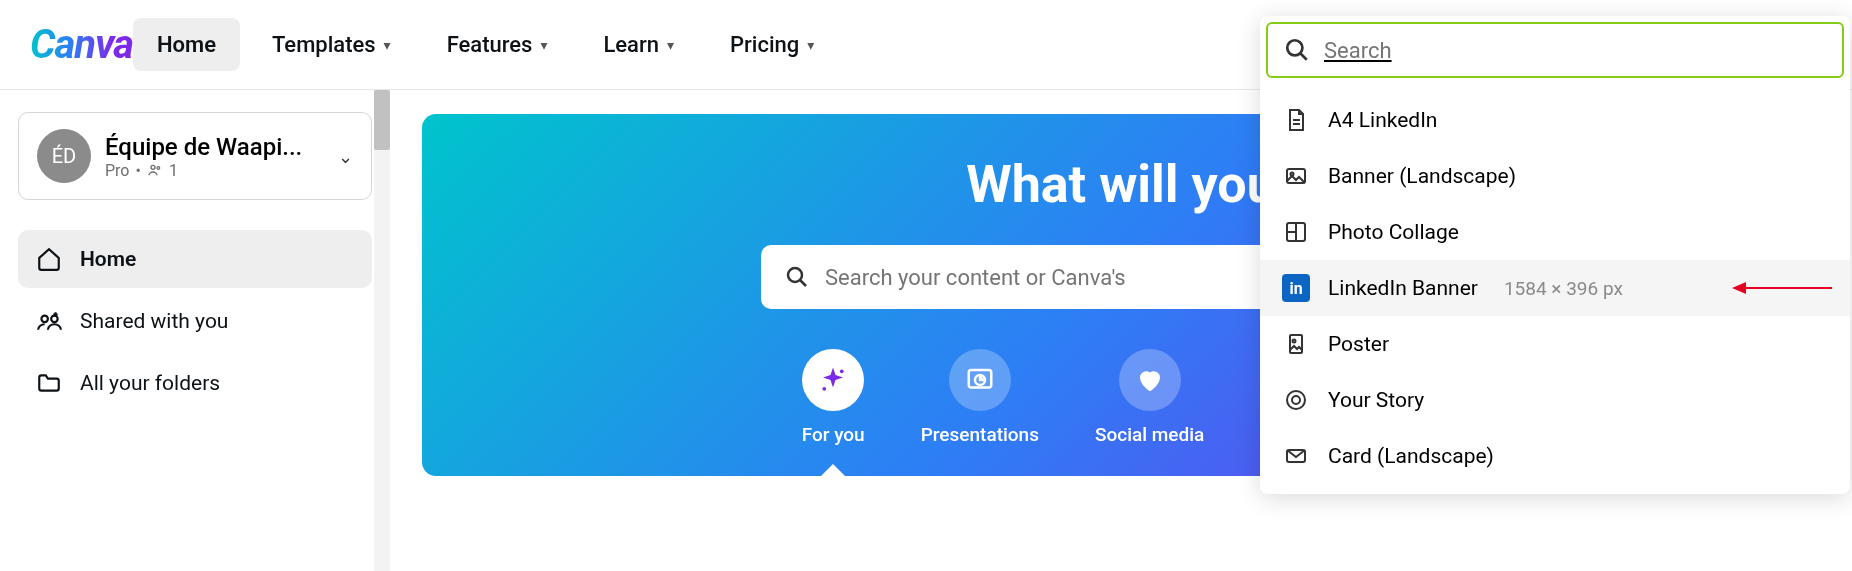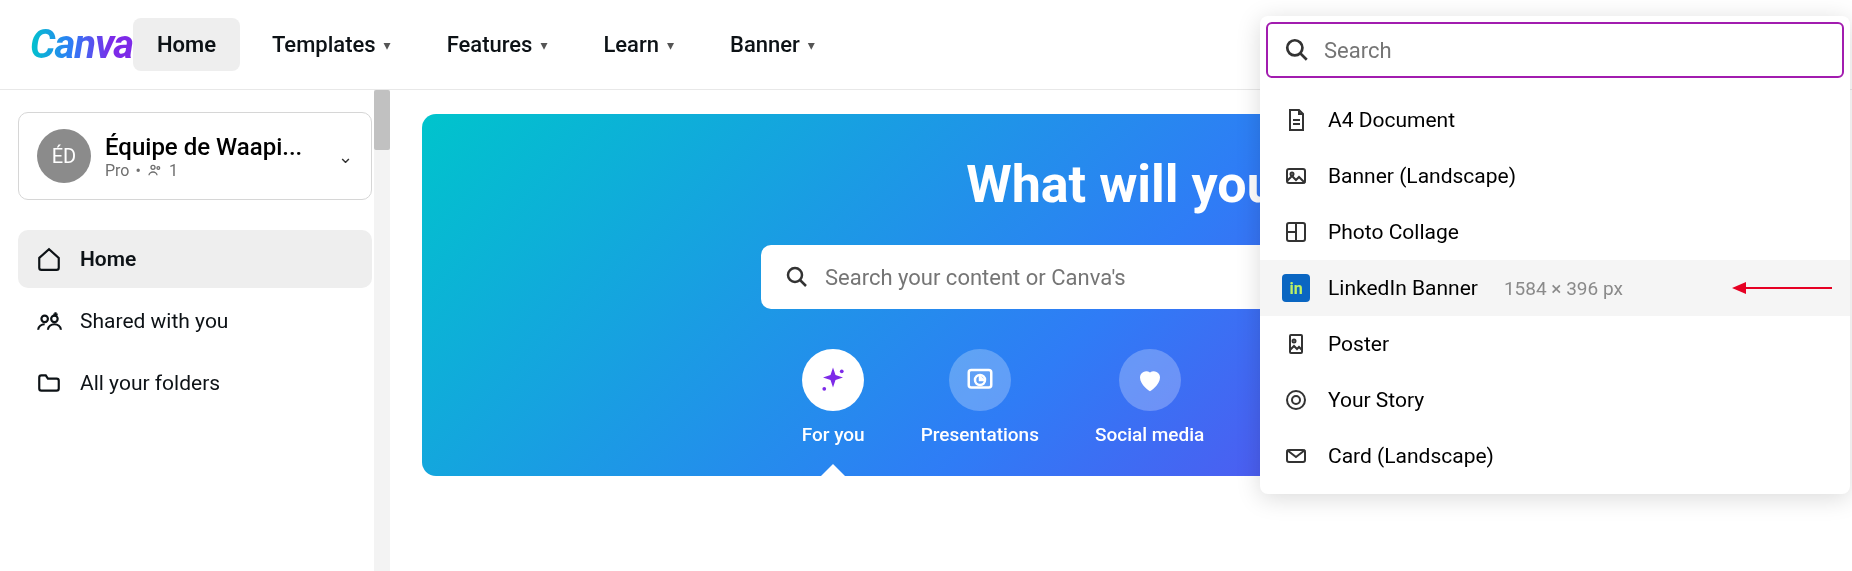--- a/index.html
+++ b/index.html
@@ -51,28 +51,28 @@
 .cat-circle.solid { background: #fff; }
 .cat-label { font-size: 19px; font-weight: 500; color: #fff; }
 .cat-caret { width: 0; height: 0; border-left: 12px solid transparent; border-right: 12px solid transparent; border-bottom: 12px solid #fff; position: absolute; bottom: -30px; }
 
 .side-pill { position: absolute; right: 32px; top: 130px; background: #7d2ae8; color: #fff; border-radius: 10px; padding: 20px 12px; font-size: 22px; font-weight: 600; width: 70px; text-align: center; }
 .side-pill .dot { width: 8px; height: 8px; background: #fff; border-radius: 50%; margin: 30px auto 10px; }
 .side-pill .more { font-size: 20px; }
 
 
 .search-overlay { position: absolute; top: 16px; left: 1260px; width: 590px; background: #fff; border-radius: 8px; box-shadow: 0 4px 24px rgba(0,0,0,0.15); z-index: 50; padding-bottom: 10px; }
-.search-input-row { border: 2px solid #a21caf; border-radius: 6px; height: 56px; display: flex; align-items: center; padding: 0 16px; gap: 14px; margin: 6px 6px 14px 6px; }
+.search-input-row { border: 2px solid #84cc16; border-radius: 6px; height: 56px; display: flex; align-items: center; padding: 0 16px; gap: 14px; margin: 6px 6px 14px 6px; text-decoration: underline; }
 .search-input-row input { border: none; outline: none; font-size: 22px; flex: 1; }
 .search-input-row input::placeholder { color: #757575; }
 .suggest { display: flex; align-items: center; gap: 18px; padding: 14px 22px; cursor: pointer; font-size: 21px; position: relative; }
 .suggest:hover, .suggest.hl { background: #f5f5f5; }
 .suggest .dim { color: #8a8a8a; font-size: 19px; margin-left: 8px; }
 .suggest .sicon { width: 28px; height: 28px; display: flex; align-items: center; justify-content: center; color: #333; }
-.suggest .sicon.linkedin { background: #0a66c2; color: #bef264; border-radius: 4px; font-size: 16px; font-weight: 700; }
+.suggest .sicon.linkedin { background: #0a66c2; color: #ffffff; border-radius: 4px; font-size: 16px; font-weight: 700; }
 .arrow-ann { position: absolute; right: 18px; }
 
 svg { display: block; }
 </style>
 </head>
 <body>
 
 <div class="header">
   <div class="logo">Canva</div>
   <div class="nav">
@@ -83,21 +83,21 @@
       </div>
     <div class="nav-item">
         <span>Features</span>
         <span class="chev">▾</span>
       </div>
     <div class="nav-item">
         <span>Learn</span>
         <span class="chev">▾</span>
       </div>
     <div class="nav-item">
-        <span>Banner</span>
+        <span>Pricing</span>
         <span class="chev">▾</span>
       </div>
   </div>
 </div>
 
 <div class="avatar-wrap">
   <div class="avatar-circle">
     <span>W</span>
     <div class="avatar-badge">ÉD</div>
   </div>
@@ -245,21 +245,21 @@
 
   <div class="suggest">
     <span class="sicon">
         <svg width="24" height="24" viewBox="0 0 24 24" fill="none" stroke="#333" stroke-width="2">
           <path d="M6 2h9l4 4v16H6z"></path>
           <path d="M15 2v4h4"></path>
           <line x1="9" y1="12" x2="16" y2="12"></line>
           <line x1="9" y1="16" x2="16" y2="16"></line>
         </svg>
       </span>
-    <span>A4 Document</span>
+    <span>A4 LinkedIn</span>
   </div>
   <div class="suggest">
     <span class="sicon">
         <svg width="24" height="24" viewBox="0 0 24 24" fill="none" stroke="#333" stroke-width="2">
           <rect x="3" y="5" width="18" height="14" rx="2"></rect>
           <circle cx="8" cy="10" r="1.5"></circle>
           <path d="M3 17l5-5 4 4 3-3 6 6"></path>
         </svg>
       </span>
     <span>Banner (Landscape)</span>

